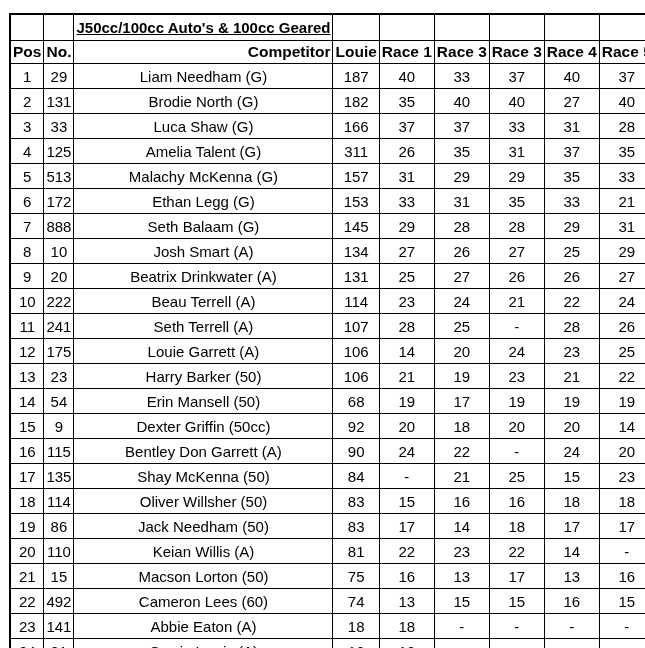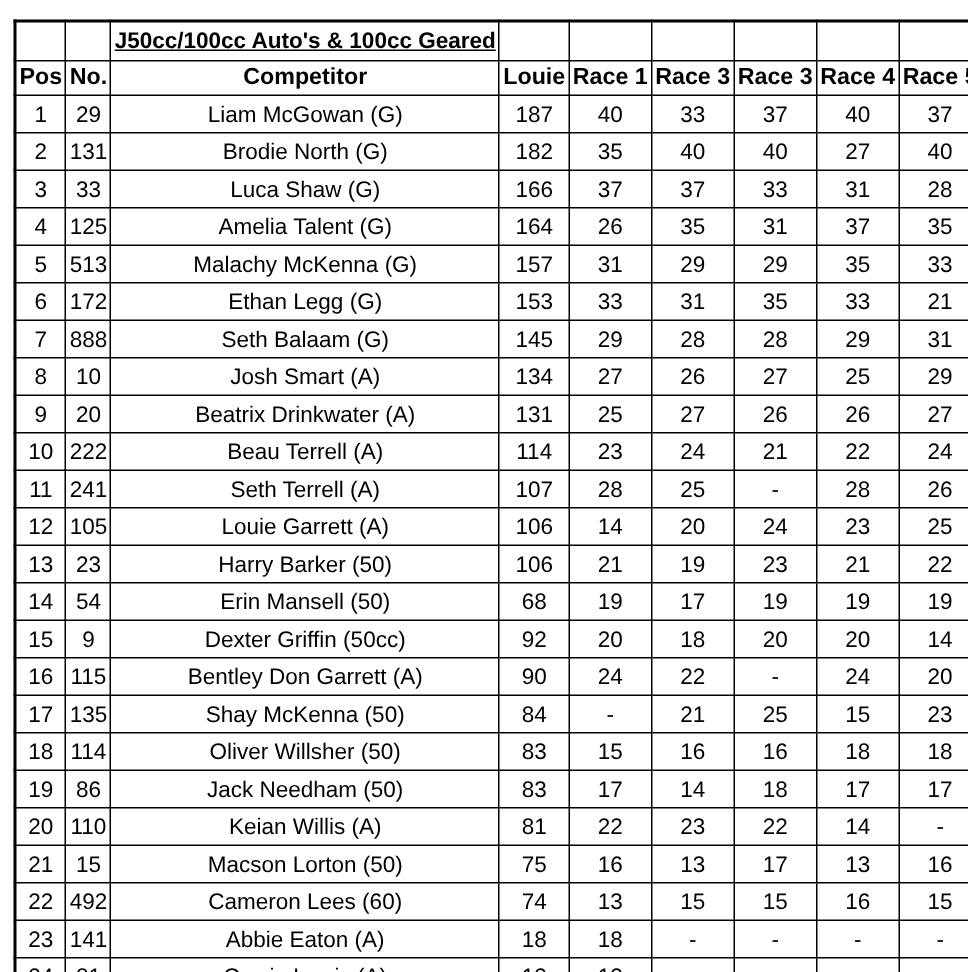--- a/index.html
+++ b/index.html
@@ -25,21 +25,21 @@
     vertical-align: middle;
     padding: 0 2px;
     font-size: 15px;
     line-height: 1;
     color: #000;
     white-space: nowrap;
     overflow: hidden;
     height: 24px;
   }
   .title-row td { height: 25px; }
-  .header-row th { height: 22px; font-weight: bold; font-size: 15.5px; }
+  .header-row th { height: 22px; font-weight: bold; font-size: 15.5px; text-align: right; }
   .title-cell {
     font-weight: bold;
     font-size: 16px;
     text-decoration: underline;
   }
   
   .thick-l { border-left: 3px solid #000; }
 </style>
 </head>
 <body>
@@ -77,21 +77,21 @@
       <th class="thick-l">Race 3</th>
       <th>Race 3</th>
       <th class="thick-l">Race 4</th>
       <th>Race 5</th>
     </tr>
   </thead>
   <tbody id="results-body">
       <tr>
         <td>1</td>
         <td>29</td>
-        <td>Liam McGowan (G)</td>
+        <td>Liam Needham (G)</td>
         <td>187</td>
         <td>40</td>
         <td class="thick-l">33</td>
         <td>37</td>
         <td class="thick-l">40</td>
         <td>37</td>
       </tr>
       <tr>
         <td>2</td>
         <td>131</td>
@@ -111,21 +111,21 @@
         <td>37</td>
         <td class="thick-l">37</td>
         <td>33</td>
         <td class="thick-l">31</td>
         <td>28</td>
       </tr>
       <tr>
         <td>4</td>
         <td>125</td>
         <td>Amelia Talent (G)</td>
-        <td>164</td>
+        <td>311</td>
         <td>26</td>
         <td class="thick-l">35</td>
         <td>31</td>
         <td class="thick-l">37</td>
         <td>35</td>
       </tr>
       <tr>
         <td>5</td>
         <td>513</td>
         <td>Malachy McKenna (G)</td>
@@ -197,21 +197,21 @@
         <td>Seth Terrell (A)</td>
         <td>107</td>
         <td>28</td>
         <td class="thick-l">25</td>
         <td>-</td>
         <td class="thick-l">28</td>
         <td>26</td>
       </tr>
       <tr>
         <td>12</td>
-        <td>105</td>
+        <td>175</td>
         <td>Louie Garrett (A)</td>
         <td>106</td>
         <td>14</td>
         <td class="thick-l">20</td>
         <td>24</td>
         <td class="thick-l">23</td>
         <td>25</td>
       </tr>
       <tr>
         <td>13</td>

